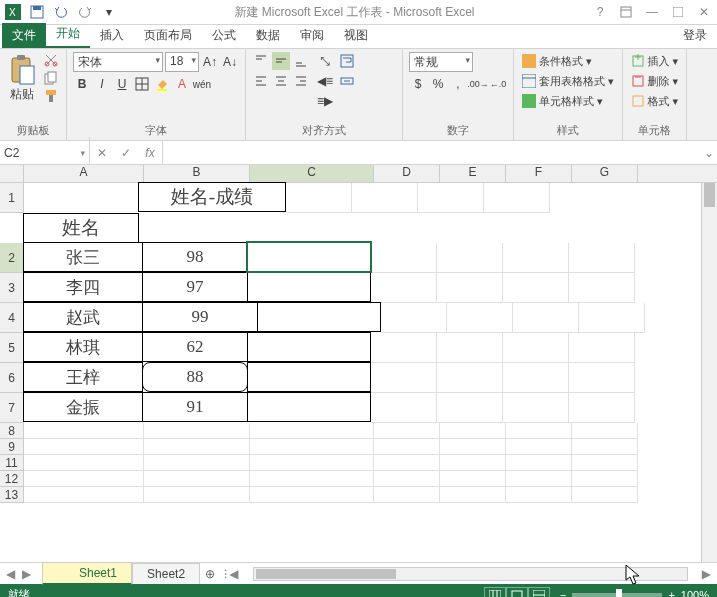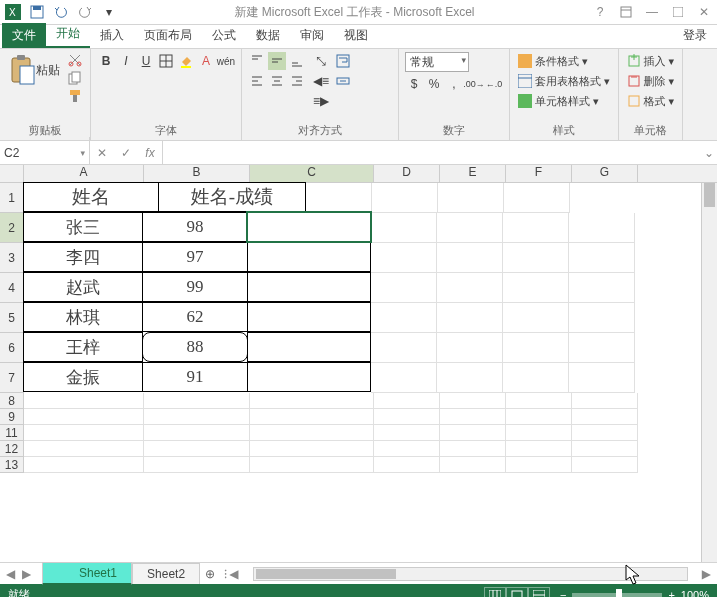--- a/index.html
+++ b/index.html
@@ -15,21 +15,21 @@
 .rtab { padding: 4px 10px; font-size: 12px; color: #444; cursor: pointer; }
 .rtab.file { background: #217346; color: #fff; }
 .rtab.active { color: #217346; border-bottom: 2px solid #217346; }
 .rtab-login { margin-left: auto; padding: 4px 10px; color: #444; }
 
 .ribbon { height: 92px; background: #f1f1f1; border-bottom: 1px solid #d4d4d4; display: flex; }
 .rgroup { border-right: 1px solid #d4d4d4; padding: 3px 6px 2px; display: flex; flex-direction: column; justify-content: space-between; }
 .rgroup-label { text-align: center; font-size: 11px; color: #666; padding-top: 2px; }
 .rgroup-body { flex: 1; display: flex; align-items: flex-start; gap: 4px; }
 
-.paste-big { display: flex; flex-direction: row; align-items: center; cursor: pointer; padding: 2px; text-align: right; }
+.paste-big { display: flex; flex-direction: column; align-items: center; cursor: pointer; padding: 2px; text-align: right; }
 .paste-icon { width: 28px; height: 32px; }
 .clip-side { display: flex; flex-direction: column; gap: 2px; }
 .clip-btn { width: 18px; height: 16px; cursor: pointer; display:flex;align-items:center;justify-content:center; }
 
 .font-col { display: flex; flex-direction: column; gap: 3px; }
 .font-row { display: flex; gap: 2px; align-items: center; }
 .combo { border: 1px solid #ababab; background: #fff; height: 20px; font-size: 12px; padding: 1px 14px 1px 4px; position: relative; }
 .combo::after { content: "▾"; position: absolute; right: 2px; top: 2px; font-size: 9px; color: #666; }
 .font-name { width: 90px; }
 .font-size { width: 34px; }
@@ -73,21 +73,21 @@
 .small-row .cell { height:16px; font-size:12px; }
 .small-row .row-h { height:16px; }
 
 .vscroll { position:absolute; right:0; top:18px; bottom:0; width:16px; background:#f0f0f0; border-left:1px solid #ccc;}
 .vscroll-thumb{ position:absolute; top:0; left:2px; right:2px; height:24px; background:#c1c1c1;}
 
 .sheet-bar { height:22px; border-top:1px solid #d4d4d4; display:flex; align-items:center; background:#fff; }
 .sheet-nav { display:flex; gap:2px; padding:0 6px;}
 .sheet-nav-btn{ width:14px; cursor:pointer; color:#888;}
 .sheet-tab { padding:3px 14px; border:1px solid #ccc; border-bottom:none; font-size:12px; cursor:pointer; background:#f4f4f4;}
-.sheet-tab.active{ background:#5eead4; border-bottom:2px solid #217346; color:#217346;padding-left:36px;}
+.sheet-tab.active{ background:#fef9c3; border-bottom:2px solid #217346; color:#217346;padding-left:36px;}
 .sheet-add { width:20px; text-align:center; cursor:pointer; color:#666;}
 .hscroll-area{ flex:1; display:flex; align-items:center; padding:0 4px; }
 .hscroll-track{ flex:1; height:14px; background:#f0f0f0; border:1px solid #ccc; margin:0 12px; position:relative;}
 .hscroll-thumb{position:absolute; left:2px; top:1px; bottom:1px; width:140px; background:#c1c1c1;}
 
 .status-bar { height:21px; background:#217346; color:#fff; display:flex; align-items:center; padding:0 8px; font-size:11px;}
 .status-text{ flex:0 0 auto;}
 .view-btns { margin-left:auto; display:flex; gap:0; }
 .view-btn{ width:22px; height:16px; border:1px solid rgba(255,255,255,0.4); display:flex;align-items:center;justify-content:center; cursor:pointer;}
 .zoom-area{ display:flex; align-items:center; gap:6px; margin-left:10px;}
@@ -191,20 +191,26 @@
             </svg>
           </span>
       </div>
     </div>
     <div class="rgroup-label">剪贴板</div>
   </div>
 
   <div class="rgroup">
     <div class="rgroup-body">
       <div class="font-col">
+        <div class="font-row">
+          <div class="combo font-name">宋体</div>
+          <div class="combo font-size">18</div>
+          <span class="sq-btn">A↑</span>
+          <span class="sq-btn">A↓</span>
+        </div>
         <div class="font-row">
           <span class="sq-btn">
               <b>B</b>
             </span>
           <span class="sq-btn">
               <i>I</i>
             </span>
           <span class="sq-btn">
               <u>U</u>
             </span>
@@ -399,21 +405,21 @@
         <div class="col-h sel" style="width: 124px;">C</div>
         <div class="col-h" style="width: 66px;">D</div>
         <div class="col-h" style="width: 66px;">E</div>
         <div class="col-h" style="width: 66px;">F</div>
         <div class="col-h" style="width: 66px;">G</div>
       </div>
   </div>
   <div class="rows" id="rows">
       <div class="row">
         <div class="row-h" style="height: 30px;">1</div>
-        <div class="cell header-cell bordered" style="width: 136px; height: 30px;">姓名</div>
+        <div class="cell header-cell bordered" style="width: 116px; height: 30px; margin-top: 30px;">姓名</div>
         <div class="cell header-cell bordered" style="width: 148px; height: 30px;">姓名-成绩</div>
         <div class="cell" style="width: 66px; height: 30px;"></div>
         <div class="cell" style="width: 66px; height: 30px;"></div>
         <div class="cell" style="width: 66px; height: 30px;"></div>
         <div class="cell" style="width: 66px; height: 30px;"></div>
       </div>
       <div class="row">
         <div class="row-h sel" style="height: 30px;">2</div>
         <div class="cell bordered" style="width: 120px; height: 30px;">张三</div>
         <div class="cell bordered" style="width: 106px; height: 30px;">98</div>
@@ -429,21 +435,21 @@
         <div class="cell bordered" style="width: 106px; height: 30px;">97</div>
         <div class="cell bordered" style="width: 124px; height: 30px;"></div>
         <div class="cell" style="width: 66px; height: 30px;"></div>
         <div class="cell" style="width: 66px; height: 30px;"></div>
         <div class="cell" style="width: 66px; height: 30px;"></div>
         <div class="cell" style="width: 66px; height: 30px;"></div>
       </div>
       <div class="row">
         <div class="row-h" style="height: 30px;">4</div>
         <div class="cell bordered" style="width: 120px; height: 30px;">赵武</div>
-        <div class="cell bordered" style="width: 106px; height: 30px;">99</div>
+        <div class="cell bordered" style="width: 116px; height: 30px;">99</div>
         <div class="cell bordered" style="width: 124px; height: 30px;"></div>
         <div class="cell" style="width: 66px; height: 30px;"></div>
         <div class="cell" style="width: 66px; height: 30px;"></div>
         <div class="cell" style="width: 66px; height: 30px;"></div>
         <div class="cell" style="width: 66px; height: 30px;"></div>
       </div>
       <div class="row">
         <div class="row-h" style="height: 30px;">5</div>
         <div class="cell bordered" style="width: 120px; height: 30px;">林琪</div>
         <div class="cell bordered" style="width: 106px; height: 30px;">62</div>

